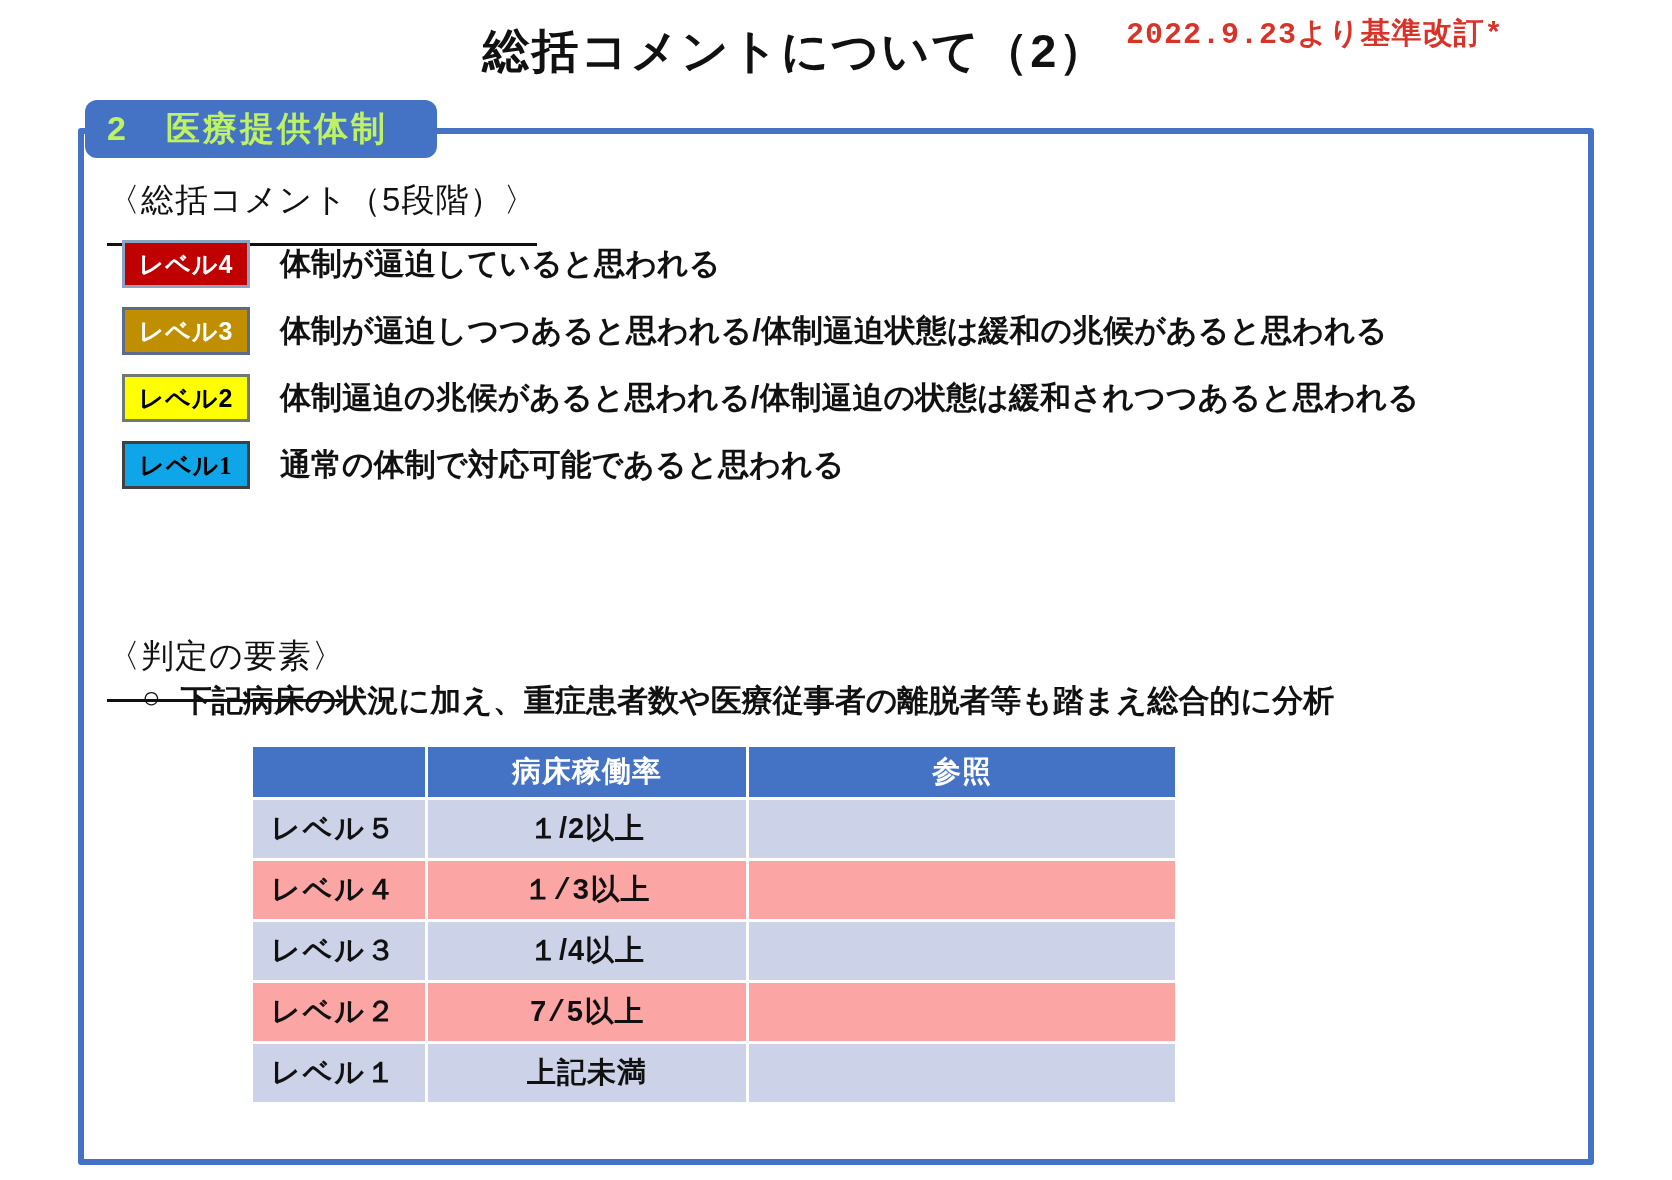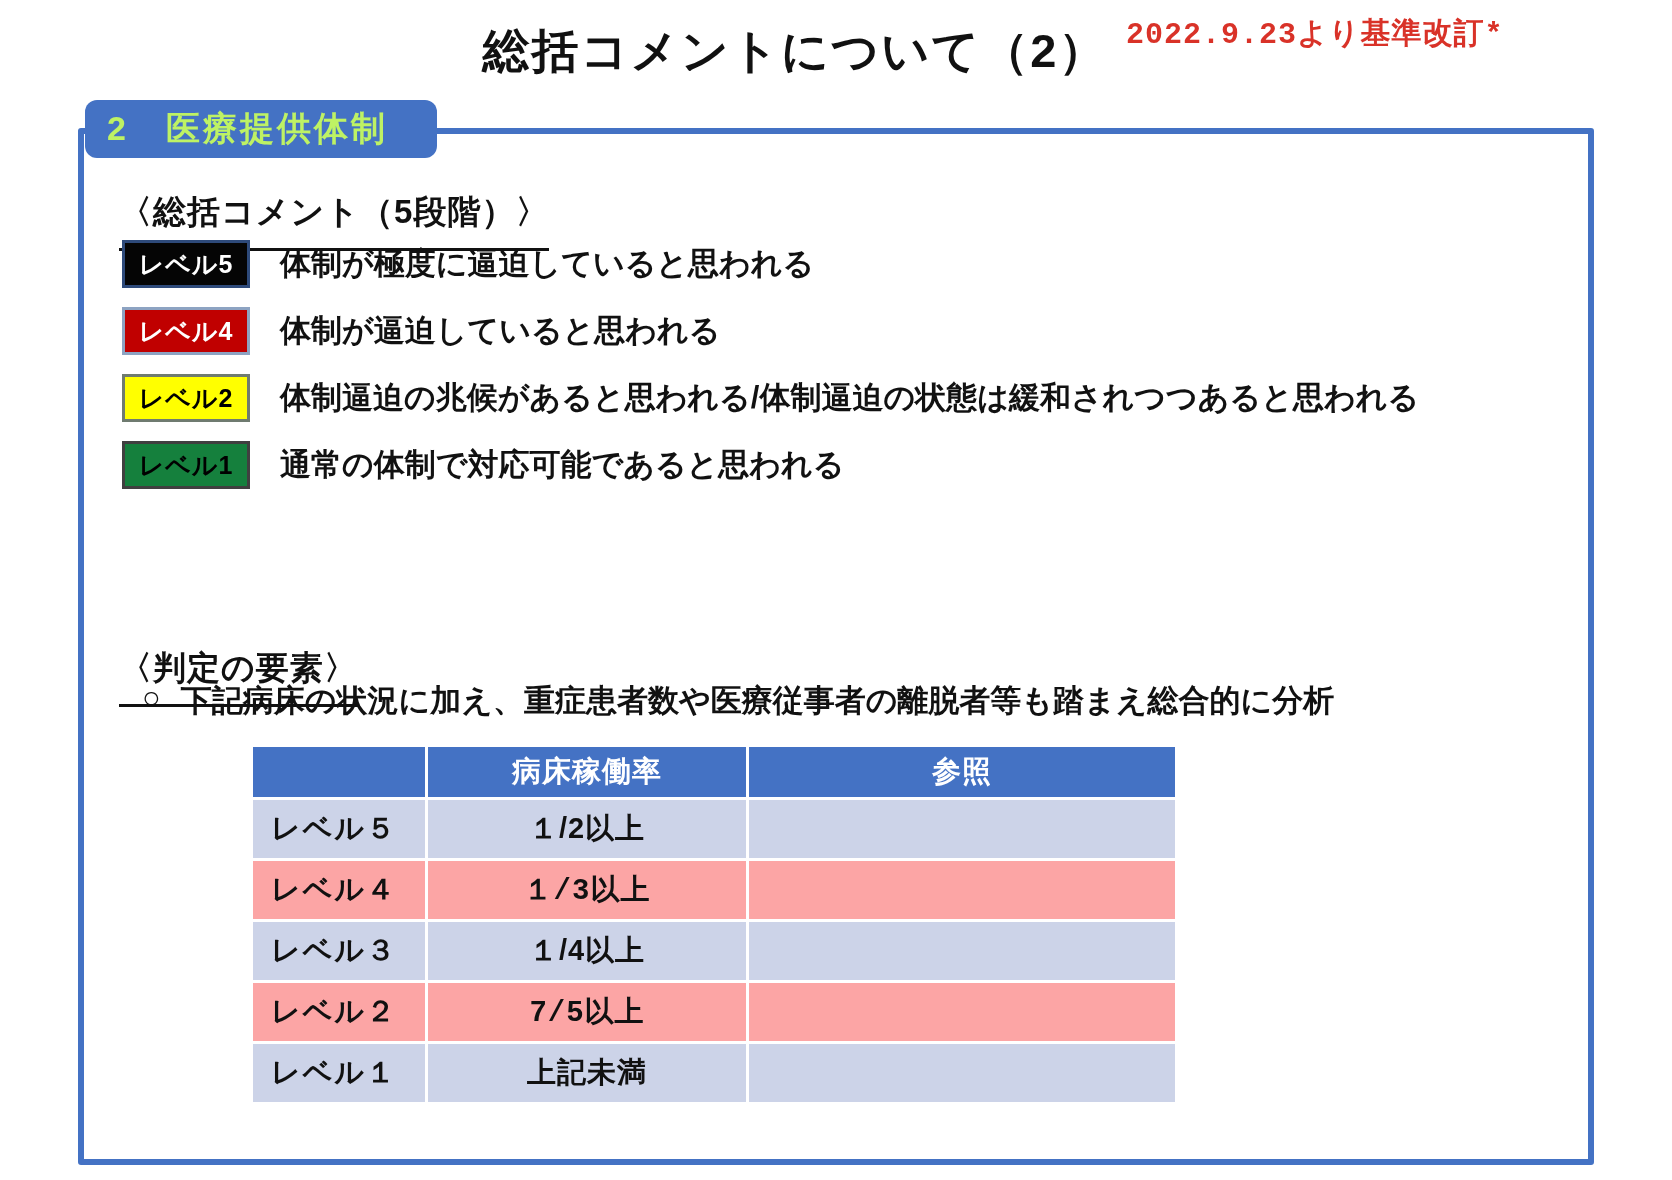--- a/index.html
+++ b/index.html
@@ -30,23 +30,23 @@
   .section-tab {
     position:absolute; left:85px; top:100px; height:58px; min-width:352px;
     box-sizing:border-box;
     background:#4472c4; border-radius:12px;
     color:#bef264; font-size:34px; font-weight:800; letter-spacing:3px;
     display:flex; align-items:center; padding:0 45px 0 22px;
     z-index:2;
   }
 
   .heading {
-    position:absolute; margin:16px;
-    font-size:33px; font-weight:700; letter-spacing:1px;
-    border-bottom:3px solid #111; padding-bottom:13px;
+    position:absolute; margin:4px;
+    font-size:33px; font-weight:400; letter-spacing:1px;
+    border-bottom:3px solid #111; padding-bottom:20px;
     white-space:nowrap;
   }
   .heading-comment  { left:19px; top:40px; }
   .heading-criteria { left:19px; top:496px; }
 
   .level-list { position:absolute; left:38px; top:106px; }
   .level-row  { display:flex; align-items:center; height:48px; margin-bottom:19px; }
   .level-badge {
     width:128px; height:48px; box-sizing:border-box;
     border:3px solid #555;
@@ -93,38 +93,38 @@
 
   <div class="section-tab">
     <span>2　医療提供体制</span>
   </div>
 
   <div class="main-box">
 
     <h2 class="heading heading-comment">〈総括コメント（5段階）〉</h2>
 
     <div class="level-list">
-  <div class="level-row">
-    <span class="level-badge" style="background-color: rgb(5, 5, 5); border-color: rgb(46, 74, 122); color: rgb(255, 255, 255);">レベル5</span>
-    <span class="level-desc">体制が極度に逼迫していると思われる</span>
-  </div>
 
   <div class="level-row">
     <span class="level-badge" style="background-color: rgb(192, 0, 0); border-color: rgb(141, 163, 194); color: rgb(255, 255, 255);">レベル4</span>
     <span class="level-desc">体制が逼迫していると思われる</span>
   </div>
 
+  <div class="level-row">
+    <span class="level-badge" style="background-color: rgb(191, 143, 0); border-color: rgb(91, 107, 140); color: rgb(255, 255, 255);">レベル3</span>
+    <span class="level-desc">体制が逼迫しつつあると思われる/体制逼迫状態は緩和の兆候があると思われる</span>
+  </div>
 
   <div class="level-row">
     <span class="level-badge" style="background-color: rgb(255, 255, 0); border-color: rgb(111, 123, 112); color: rgb(0, 0, 0);">レベル2</span>
     <span class="level-desc">体制逼迫の兆候があると思われる/体制逼迫の状態は緩和されつつあると思われる</span>
   </div>
 
   <div class="level-row">
-    <span class="level-badge" style="background-color: #15803d; border-color: rgb(64, 64, 64); color: rgb(0, 0, 0);">レベル1</span>
+    <span class="level-badge" style="background-color: #0ea5e9; border-color: rgb(64, 64, 64); color: rgb(0, 0, 0); font-family: Liberation Serif, serif;">レベル1</span>
     <span class="level-desc">通常の体制で対応可能であると思われる</span>
   </div>
 </div>
 
     <h2 class="heading heading-criteria">〈判定の要素〉</h2>
 
     <div class="bullet-line">
       <span class="bullet-marker">○</span>
       <span>下記病床の状況に加え、重症患者数や医療従事者の離脱者等も踏まえ総合的に分析</span>
     </div>

